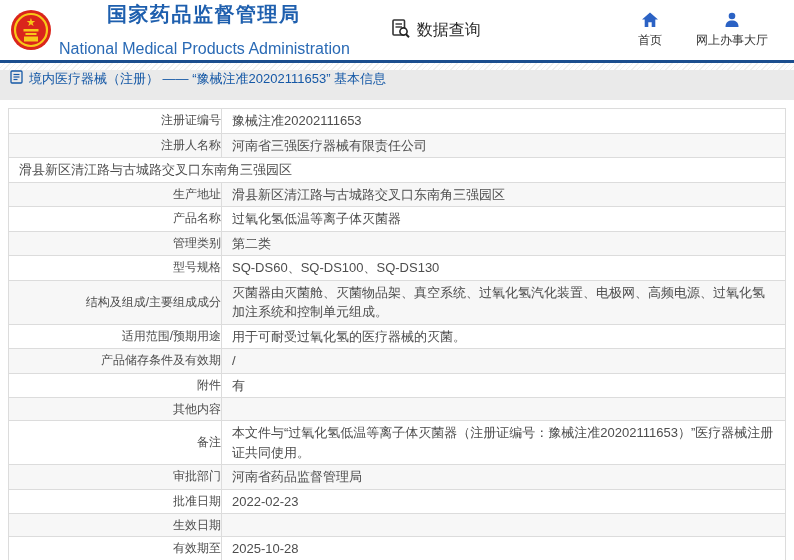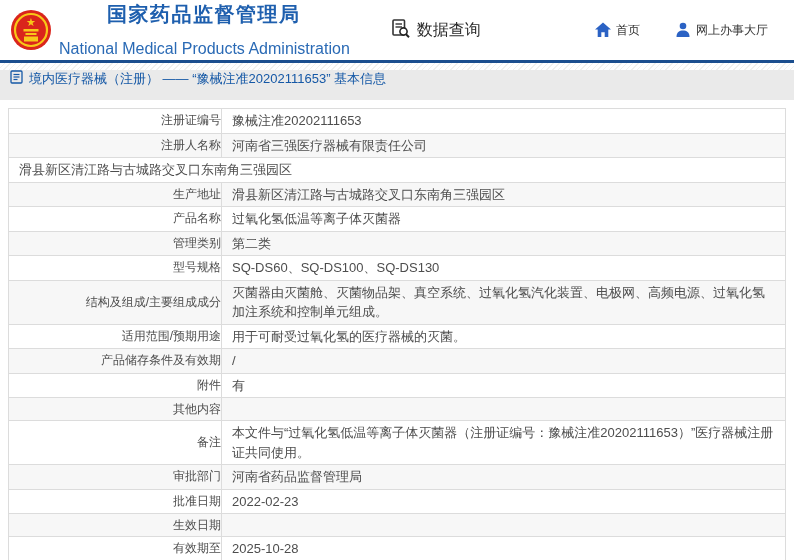--- a/index.html
+++ b/index.html
@@ -8,21 +8,21 @@
 
   
   .header { height: 60px; display: flex; align-items: center; padding: 0 16px 0 10px; background: #fff; }
   .brand { display: flex; align-items: center; gap: 7px; cursor: pointer; }
   .emblem { width: 42px; height: 42px; display: inline-flex; }
   .title-cn { font-size: 20px; font-weight: bold; color: #1e5fae; letter-spacing: 1.5px; line-height: 1.25; margin-left: 48px; }
   .title-en { font-size: 16px; color: #2a6ab5; margin-top: 13px; }
   .data-query { display: flex; align-items: center; gap: 6px; margin-left: 40px;
     font-size: 16px; color: #2b2b2b; cursor: pointer; justify-content: space-between; }
   .header-right { margin-left: auto; display: flex; gap: 34px; margin-right: 10px; }
-  .nav-item { display: flex; flex-direction: row; align-items: center; gap: 4px;
+  .nav-item { display: flex; flex-direction: column; align-items: center; gap: 4px;
     font-size: 12px; color: #333; cursor: pointer; }
   .nav-item .nav-ico { height: 16px; display: inline-flex; }
 
   
   .blue-divider { height: 3px; background: #1b4e8e; }
   .stripe-gap { height: 7px;
     background: repeating-linear-gradient(135deg, #ffffff 0 3px, #f1f1ee 3px 4px); }
 
   
   .breadcrumb { height: 30px; background: #eaeaea; display: flex; align-items: flex-start;

